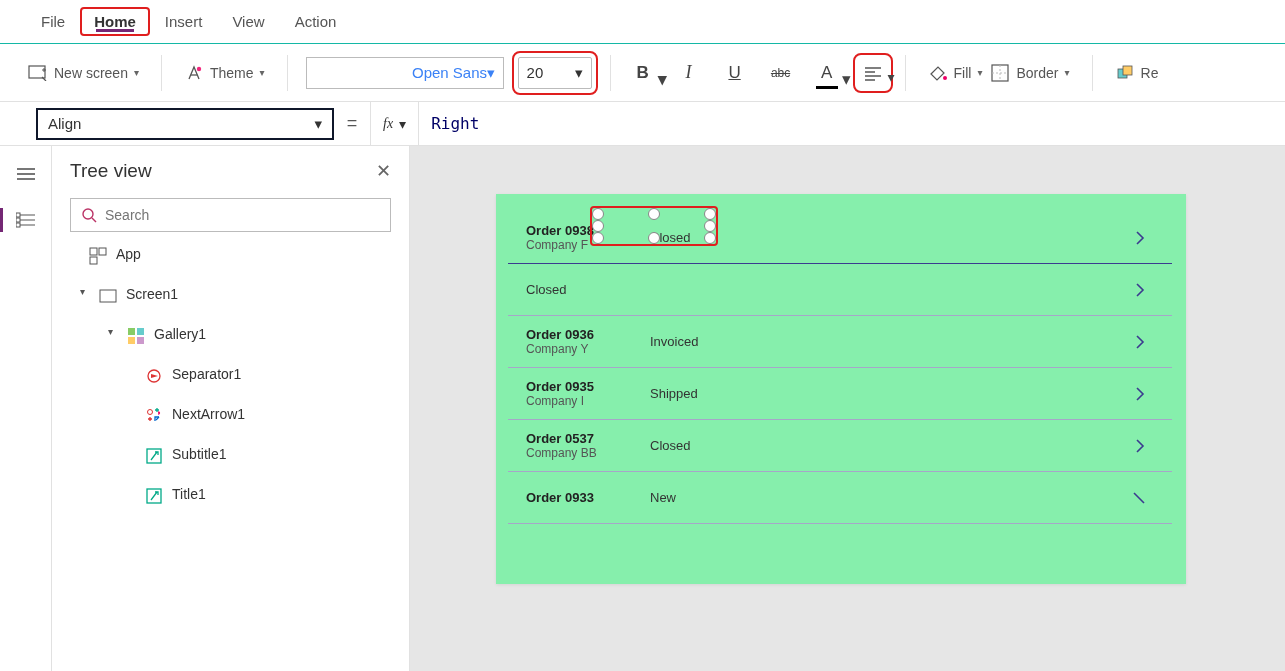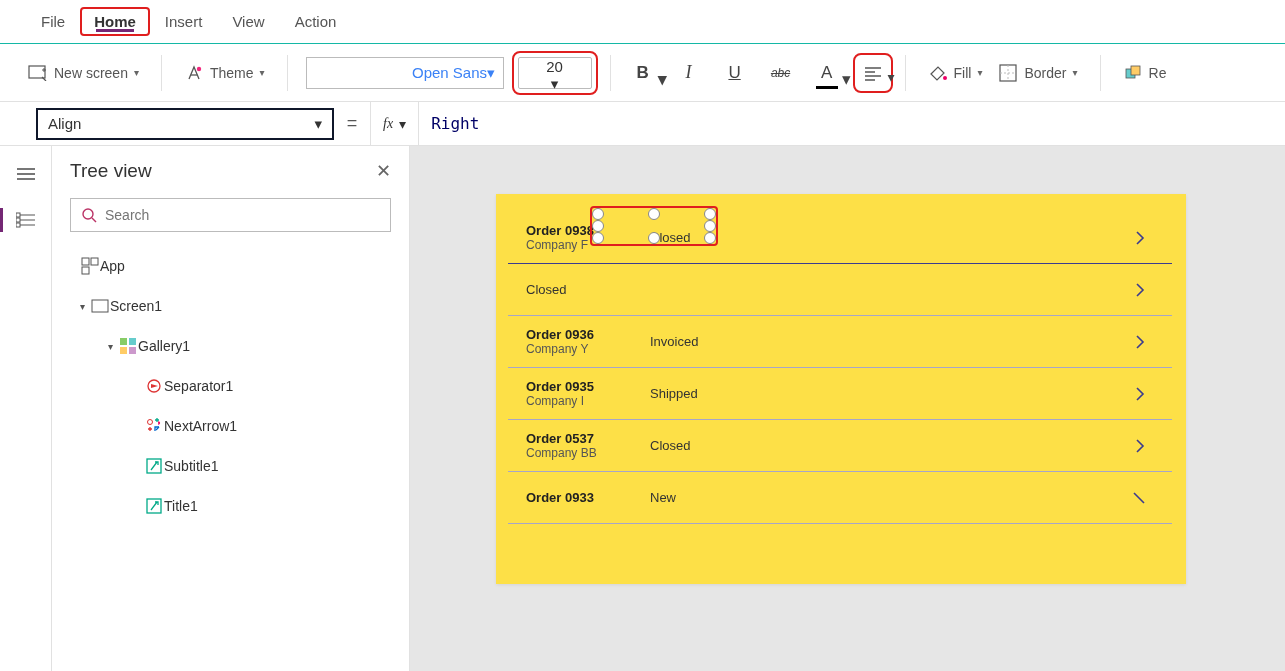--- a/index.html
+++ b/index.html
@@ -13,25 +13,25 @@
   .menubar .hl { border: 2px solid #e01e1e; border-radius: 4px; padding: 4px 12px; }
 
   
   .ribbon { display: flex; align-items: center; height: 58px; padding: 0 24px; border-bottom: 1px solid #e1e1e1; gap: 14px; }
   .ribbon-sep { width: 1px; height: 36px; background: #e1e1e1; margin: 0 4px; }
   .ribbon-item { display: inline-flex; align-items: center; gap: 6px; color: #555; cursor: pointer; padding: 4px; }
   .ribbon-item .chev { font-size: 10px; color: #666; }
   .ribbon-icon { display: inline-flex; align-items: center; justify-content: center; width: 20px; height: 20px; }
   .font-select { height: 32px; width: 198px; border: 1px solid #bbb; display: flex; align-items: center; padding: 0 8px; justify-content: flex-end; font-size: 15px; color: #3b82f6; }
   .size-select { height: 32px; width: 74px; border: 1px solid #bbb; display: flex; align-items: center; padding: 0 8px; justify-content: space-between; font-size: 15px; color: #333; }
-  .red-box { outline: 2px solid #e01e1e; outline-offset: 4px; border-radius: 2px; flex-direction: column; }
+  .red-box { outline: 2px solid #e01e1e; outline-offset: 4px; border-radius: 2px; }
   .btn-ic { display: inline-flex; flex-direction: column; align-items: center; justify-content: center; width: 28px; height: 28px; color: #444; cursor: pointer; position: relative; }
   .fmt-row { display: flex; align-items: center; gap: 18px; }
   .underline-bar { position: absolute; bottom: -2px; left: 3px; right: 3px; height: 3px; background: #000; }
-  .fill-group { display: flex; align-items: center; gap: 8px; }
+  .fill-group { display: flex; align-items: center; }
 
   
   .formulabar { display: flex; align-items: center; height: 44px; border-bottom: 1px solid #e1e1e1; }
   .prop-select { margin-left: 36px; width: 298px; height: 32px; border: 2px solid #0f172a; display: flex; align-items: center; padding: 0 10px; justify-content: space-between; font-size: 15px; }
   .eq { width: 36px; text-align: center; font-size: 18px; color: #555; }
   .fx-box { display: flex; align-items: center; gap: 6px; padding: 0 12px; border-left: 1px solid #e1e1e1; border-right: 1px solid #e1e1e1; height: 100%; }
   .fx-val { font-family: "Consolas", monospace; font-size: 16px; color: #006; padding-left: 12px; }
 
   
   .main { display: flex; height: calc(671px - 44px - 58px - 44px); }
@@ -39,31 +39,31 @@
   .leftrail .rail-item { width: 28px; height: 28px; display: flex; align-items: center; justify-content: center; color: #555; cursor: pointer; position: relative; }
   .leftrail .rail-item.active::before { content: ""; position: absolute; left: -12px; top: 2px; bottom: 2px; width: 3px; background: #742774; }
 
   
   .treepanel { width: 358px; border-right: 1px solid #e1e1e1; display: flex; flex-direction: column; }
   .treepanel-hd { display: flex; align-items: center; justify-content: space-between; padding: 14px 18px 10px 18px; }
   .treepanel-hd h2 { font-size: 19px; font-weight: 400; color: #333; text-align: center; }
   .searchbox { margin: 6px 18px 14px 18px; height: 34px; border: 1px solid #bbb; display: flex; align-items: center; padding: 0 10px; gap: 8px; color: #888; }
   .searchbox input { border: none; outline: none; flex: 1; font-size: 14px; color: #333; }
   .tree { padding: 0 0 0 0; }
-  .tree-row { display: flex; align-items: center; height: 40px; padding-left: 18px; cursor: pointer; font-size: 14px; color: #333; }
+  .tree-row { display: flex; align-items: flex-start; height: 40px; padding-left: 18px; gap: 8px; cursor: pointer; font-size: 14px; color: #333; }
   .tree-row.indent1 { padding-left: 28px; }
   .tree-row.indent2 { padding-left: 56px; }
   .tree-row.indent3 { padding-left: 92px; }
   .tree-row.selected { background: #e6e6e6; }
   .caretr { width: 10px; display: inline-block; font-size: 10px; color: #555; }
   .ticon { width: 20px; height: 20px; display: inline-flex; align-items: center; justify-content: center; }
 
   
   .canvas { flex: 1; background: #e6e6e6; position: relative; overflow: hidden; }
-  .screen { position: absolute; left: 86px; top: 48px; width: 690px; height: 390px; background: #fde047; box-shadow: 0 1px 3px rgba(0,0,0,0.08); }
+  .screen { position: absolute; left: 86px; top: 48px; width: 690px; height: 390px; background: #86efac; box-shadow: 0 1px 3px rgba(0,0,0,0.08); }
   .gallery-item { display: flex; align-items: center; height: 52px; padding: 0 26px 0 18px; border-bottom: 1px solid #a6a6c8; position: relative; margin-left: 12px; margin-right: 14px; }
   .gallery-item:first-child { border-bottom: 1px solid #3b3b8f; }
   .gi-col1 { width: 124px; }
   .gi-title { font-weight: 600; font-size: 13px; color: #222; }
   .gi-sub { font-size: 12px; color: #555; }
   .gi-status { font-size: 13px; color: #333; }
   .gi-arrow { margin-left: auto; color: #3b3b8f; font-size: 18px; }
   .sel-handles { position: absolute; left: 594px; top: 224px; width: 126px; height: 44px; border: 2px solid #e01e1e; border-radius: 4px; pointer-events: none; }
   .sel-inner { position: absolute; inset: 6px; }
   .handle { position: absolute; width: 12px; height: 12px; border: 1px solid #888; border-radius: 50%; background: #fff; }
@@ -125,21 +125,21 @@
   <div class="ribbon-sep"></div>
 
   <div class="fmt-row">
     <div class="btn-ic" style="font-weight:700;font-size:17px;">
       <span>B</span>
         <span class="chev" style="position:absolute;right:-10px;top:10px;">▾</span>
     </div>
     <div class="btn-ic" style="font-style:italic;font-family:serif;font-size:18px;">I</div>
     <div class="btn-ic" style="font-size:17px;text-decoration:underline;">U</div>
     <div class="btn-ic" style="font-size:12px;">
-        <span style="text-decoration:line-through;font-style:italic;">abc</span>
+        <span style="text-decoration:line-through;">abc</span>
       </div>
     <div class="btn-ic" style="font-size:17px;">A<span class="underline-bar"></span><span class="chev" style="position:absolute;right:-10px;top:10px;">▾</span></div>
     <div class="btn-ic red-box">
       <svg width="20" height="16" viewBox="0 0 20 16">
         <line x1="2" y1="3" x2="18" y2="3" stroke="#555" stroke-width="1.5"></line>
         <line x1="2" y1="7" x2="12" y2="7" stroke="#555" stroke-width="1.5"></line>
         <line x1="2" y1="11" x2="18" y2="11" stroke="#555" stroke-width="1.5"></line>
         <line x1="2" y1="15" x2="12" y2="15" stroke="#555" stroke-width="1.5"></line>
       </svg>
       <span class="chev" style="position:absolute;right:-8px;top:10px;">▾</span>

